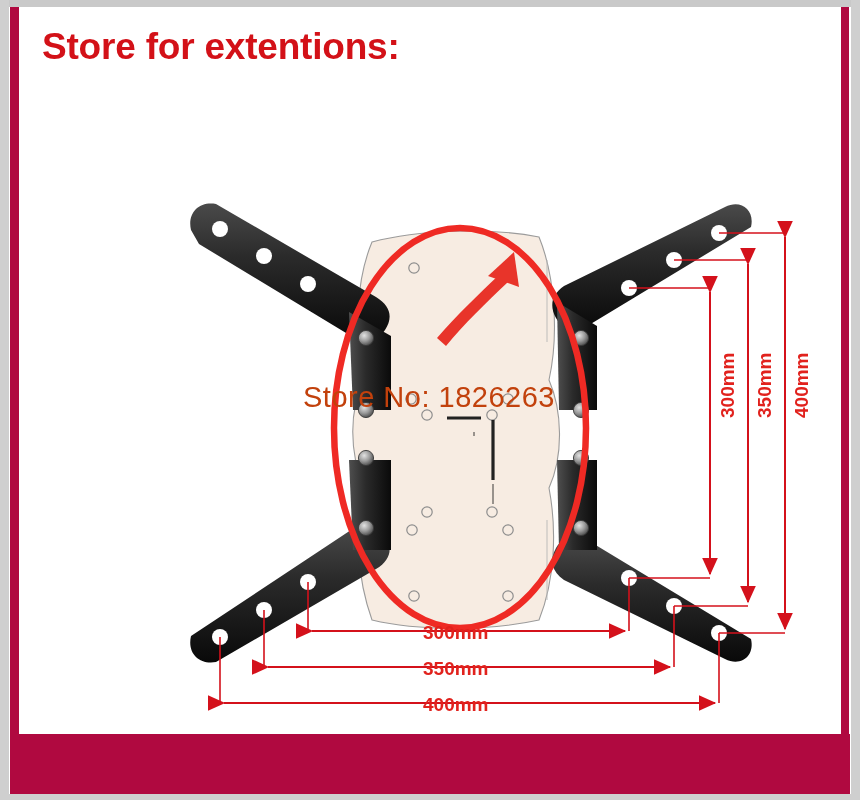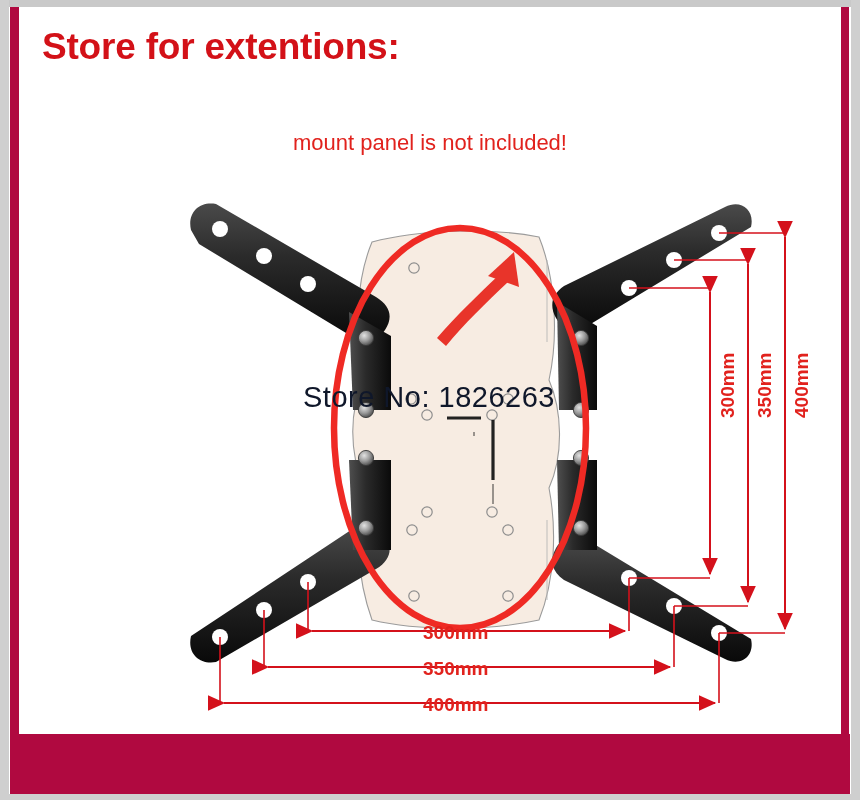--- a/index.html
+++ b/index.html
@@ -132,21 +132,21 @@
   #lbl-v-300 { left: 717px; top: 418px; }
   #lbl-v-350 { left: 754px; top: 418px; }
   #lbl-v-400 { left: 791px; top: 418px; }
 
   
   #watermark {
     position: absolute;
     left: 303px;
     top: 381px;
     font-size: 29px;
-    color: #0f172a;
+    color: #c2410c;
     letter-spacing: 0.5px;
     white-space: nowrap;
     pointer-events: none;
   }
 </style>
 </head>
 <body>
 
 <div id="page">
 
@@ -329,21 +329,20 @@
 
         <path d="M293,551 L606,551" marker-start="url(#arrowL)" marker-end="url(#arrowR)" stroke-width="2"></path>
 
         <path d="M249,587 L651,587" marker-start="url(#arrowL)" marker-end="url(#arrowR)" stroke-width="2"></path>
 
         <path d="M205,623 L696,623" marker-start="url(#arrowL)" marker-end="url(#arrowR)" stroke-width="2"></path>
       </g>
     </svg>
   </div>
 
-  <div class="anno" id="anno-notincluded">mount panel is not included!</div>
 
   <div id="watermark">Store No: 1826263</div>
 
   <div class="dim-label-h" id="lbl-h-300">300mm</div>
   <div class="dim-label-h" id="lbl-h-350">350mm</div>
   <div class="dim-label-h" id="lbl-h-400">400mm</div>
 
   <div class="dim-label-v" id="lbl-v-300">300mm</div>
   <div class="dim-label-v" id="lbl-v-350">350mm</div>
   <div class="dim-label-v" id="lbl-v-400">400mm</div>

